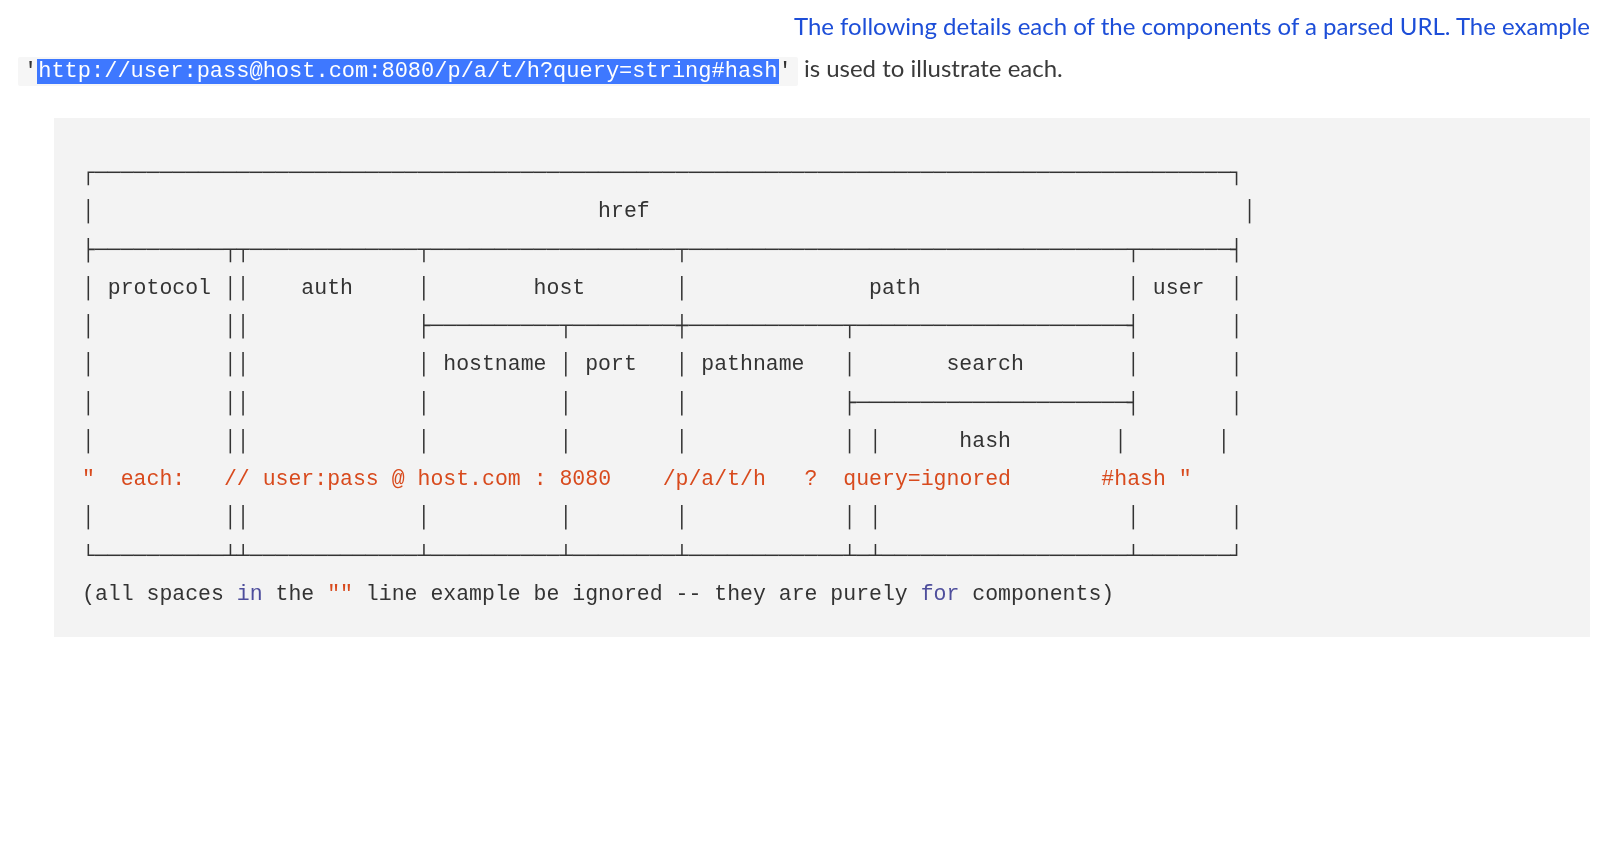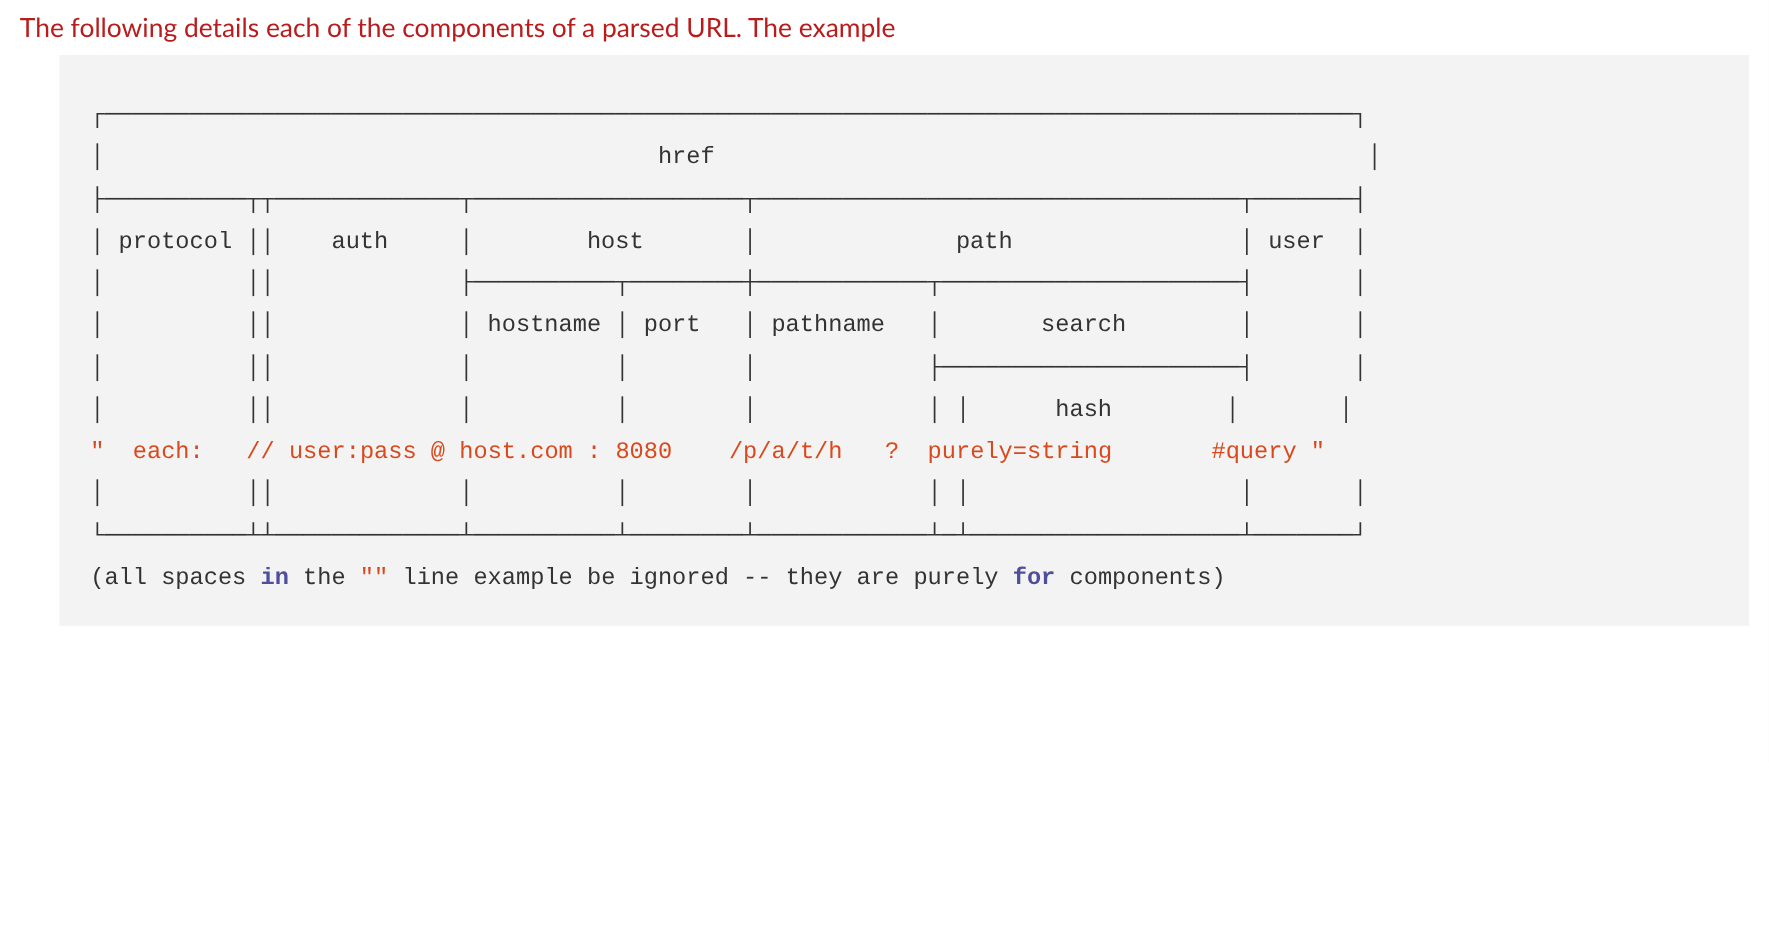--- a/index.html
+++ b/index.html
@@ -10,22 +10,23 @@
       font-size: 22px;
       color: #333;
       background: #fff;
       line-height: 1.5;
     }
     .content {
       padding: 8px 18px 40px 18px;
     }
     .intro {
       font-size: 24px;
-      color: #b91c1c;
+      color: #1d4ed8;
       margin: 0 0 6px 0;
+      text-align: right;
     }
     .example-line {
       font-size: 24px;
       color: #3a3a3a;
       margin: 0 0 30px 0;
     }
     .code-inline {
       font-family: "SFMono-Regular", Consolas, "Liberation Mono", Menlo, monospace;
       font-size: 22px;
       background: #f6f6f6;
@@ -46,35 +47,38 @@
       padding: 36px 28px 24px 28px;
       margin-left: 36px;
       margin-right: 0;
       font-family: "SFMono-Regular", Consolas, "Liberation Mono", Menlo, monospace;
       font-size: 21.5px;
       color: #333;
       line-height: 1.78;
       white-space: pre;
       overflow-x: auto;
     }
-    .kw { color: #4e4e9c; font-weight: bold; }
+    .kw { color: #4e4e9c; }
     .str { color: #d84a1d; }
     .footnote { margin-top: 6px; }
   </style>
 </head>
 <body>
 
 <div class="content">
   <p class="intro">The following details each of the components of a parsed URL. The example</p>
+  <p class="example-line">
+    <span class="code-inline"><span class="quote">'</span><span class="highlight">http://user:pass@host.com:8080/p/a/t/h?query=string#hash</span><span class="quote">'</span></span><span> is used to illustrate each.</span>
+  </p>
 
   <div class="code-block"><span>┌────────────────────────────────────────────────────────────────────────────────────────┐</span>
 <span>│                                       href                                              │</span>
 <span>├──────────┬┬─────────────┬───────────────────┬──────────────────────────────────┬───────┤</span>
 <span>│ protocol ││    auth     │        host       │              path                │ user  │</span>
 <span>│          ││             ├──────────┬────────┼────────────┬─────────────────────┤       │</span>
 <span>│          ││             │ hostname │ port   │ pathname   │       search        │       │</span>
 <span>│          ││             │          │        │            ├─────────────────────┤       │</span>
 <span>│          ││             │          │        │            │ │      hash        │       │</span>
-<span class="str"><span>"</span><span>  each:   </span><span>//</span><span> user:pass </span><span>@</span><span> host.com </span><span>:</span><span> 8080   </span><span> /p/a/t/h   </span><span>?</span><span>  purely=string     </span><span>  #query </span><span>"</span></span>
+<span class="str"><span>"</span><span>  each:   </span><span>//</span><span> user:pass </span><span>@</span><span> host.com </span><span>:</span><span> 8080   </span><span> /p/a/t/h   </span><span>?</span><span>  query=ignored     </span><span>  #hash </span><span>"</span></span>
 <span>│          ││             │          │        │            │ │                   │       │</span>
 <span>└──────────┴┴─────────────┴──────────┴────────┴────────────┴─┴───────────────────┴───────┘</span>
 <span class="footnote"><span>(all spaces </span><span class="kw">in</span><span> the </span><span class="str">""</span><span> line example be ignored -- they are purely </span><span class="kw">for</span><span> components)</span></span></div>
 </div>
 
 </body></html>

